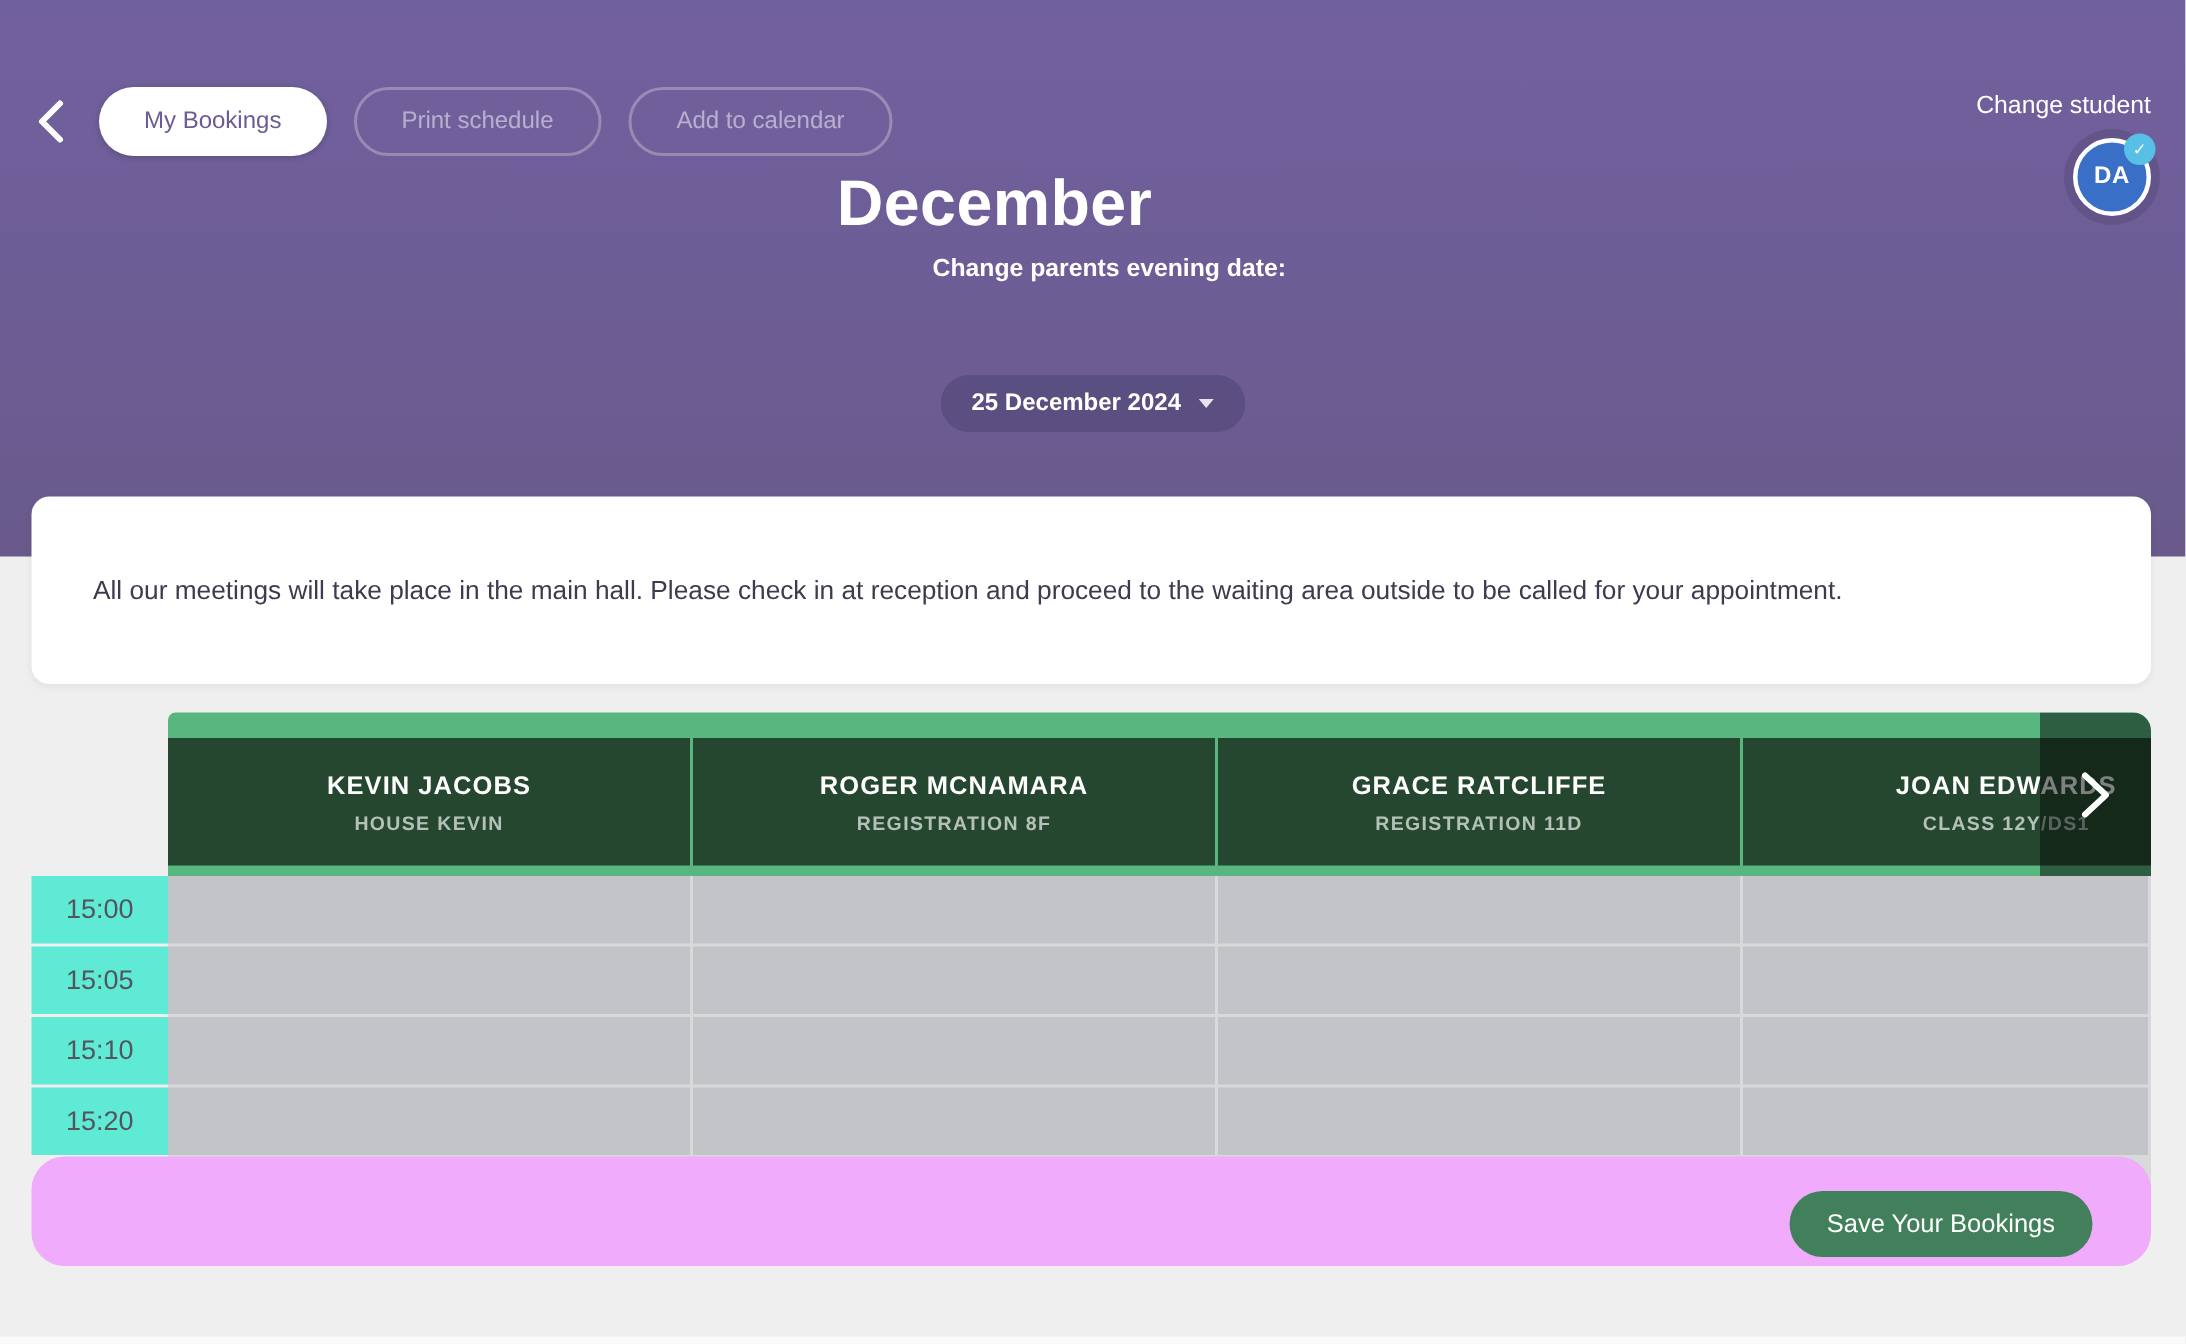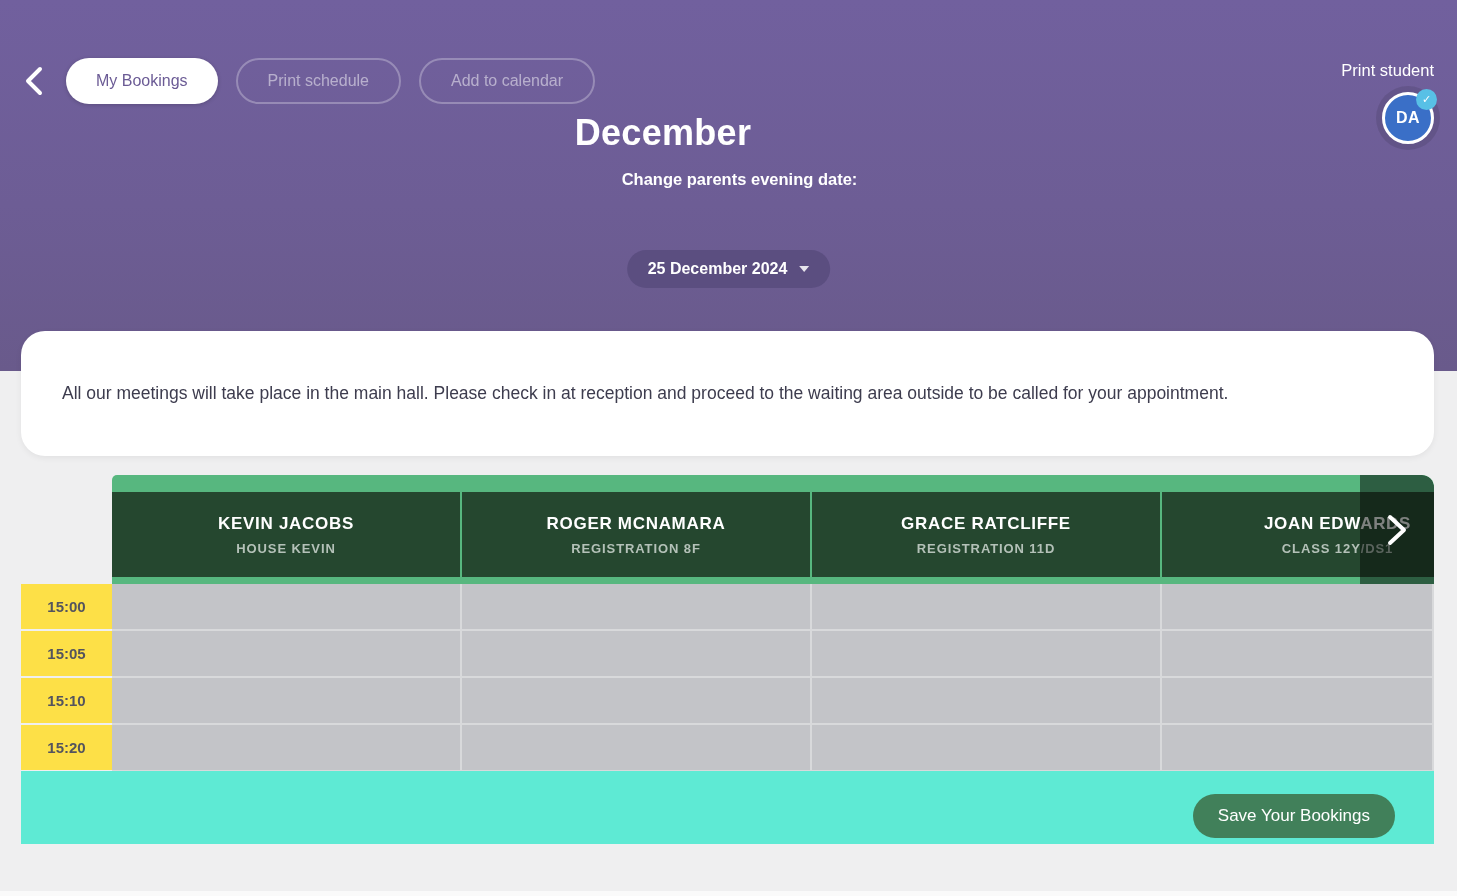--- a/index.html
+++ b/index.html
@@ -23,21 +23,21 @@
   .tab {
     height:46px; border-radius:23px; padding:0 30px; font-size:16px;
     display:flex; align-items:center; border:none; cursor:pointer;
     font-family:inherit; white-space:nowrap;
   }
   .tab.active { background:#ffffff; color:#6b5b95; box-shadow:0 1px 4px rgba(0,0,0,.18); }
   .tab.ghost { background:transparent; border:2px solid rgba(255,255,255,.28); color:rgba(255,255,255,.5); }
 
   .page-title {
     position:absolute; left:0; top:112px; width:1326px; text-align:center;
-    color:#ffffff; font-size:36px; font-weight:600; letter-spacing:.3px;
+    color:#ffffff; font-size:43px; font-weight:600; letter-spacing:.3px;
   }
   .page-subtitle {
     position:absolute; left:11px; top:170px; width:1457px; text-align:center;
     color:#ffffff; font-size:16.5px; font-weight:600;
   }
   .date-pill {
     position:absolute; top:202px; left:50%; transform:translateX(-50%);
     height:38px; border-radius:19px; background:#5b4e80; border:none; cursor:pointer;
     color:#fff; font-weight:700; font-size:16px; font-family:inherit;
     display:flex; align-items:center; gap:12px; padding:0 21px;margin-top:48px;
@@ -62,21 +62,21 @@
   }
   .avatar-badge {
     position:absolute; left:1416px; top:89px; width:21px; height:21px;
     border-radius:50%; background:#58c0e6; color:#fff; font-size:11px;
     display:flex; align-items:center; justify-content:center;
   }
 
   
   .notice-card {
     position:absolute; left:21px; top:331px; width:1413px; height:125px;
-    background:#ffffff; border-radius:24px; z-index:5;
+    background:#ffffff; border-radius:12px; z-index:5;
     display:flex; align-items:center; padding:0 41px;
     box-shadow:0 2px 6px rgba(0,0,0,.06);
   }
   .notice-text { font-size:17.5px; color:#3d3c4e; }
 
   
   .table { position:absolute; left:21px; top:475px; width:1413px; }
 
   .header-band {
     position:relative; margin-left:91px; width:1322px; height:109px;
@@ -102,31 +102,31 @@
   }
 
   .grid-body { position:relative; }
   .grid-bg {
     position:absolute; left:91px; top:0; width:1322px; height:233px;
     background:#d8d9db;
   }
   .row { position:relative; display:flex; height:45px; margin-bottom:2px; }
   .row:last-child { margin-bottom:0; }
   .time-cell {
-    width:91px; flex:none; background:#fde047;
+    width:91px; flex:none; background:#5eead4;
     display:flex; align-items:center; justify-content:center;
-    color:#54545e; font-weight:700; font-size:15px;
+    color:#54545e; font-weight:400; font-size:18px;
   }
   .slot { background:#c3c4c8; flex:none; cursor:pointer; }
   .slot + .slot { margin-left:2px; }
   .slot.c1,.slot.c2,.slot.c3 { width:348px; }
   .slot.c4 { width:270px; }
 
   .table-footer {
-    position:relative; margin-top:1px; width:1413px; height:73px; background:#5eead4;
+    position:relative; margin-top:1px; width:1413px; height:73px; background:#f0abfc;border-radius:22px;
   }
   .save-btn {
     position:absolute; right:39px; top:23px; height:44px; border-radius:22px;
     background:#41805a; color:#ffffff; border:none; cursor:pointer;
     font-family:inherit; font-size:17px; padding:0 25px;
   }
   .bottom-strip {
     position:absolute; left:0; bottom:0; width:1457px; height:5px; background:#fafafa;
   }
 </style>
@@ -147,21 +147,21 @@
     </div>
 
   <div class="page-title">December</div>
   <div class="page-subtitle">Change parents evening date:</div>
 
   <button class="date-pill">
     <span>25 December 2024</span>
     <span class="caret-down"></span>
   </button>
 
-  <div class="change-student">Print student</div>
+  <div class="change-student">Change student</div>
   <div class="avatar-halo"></div>
   <div class="avatar">DA</div>
   <div class="avatar-badge">
     <span>✓</span>
   </div>
 </div>
 
 <div class="notice-card">
   <span class="notice-text">All our meetings will take place in the main hall.  Please check in at reception and proceed to the waiting area outside to be called for your appointment.</span>
 </div>

